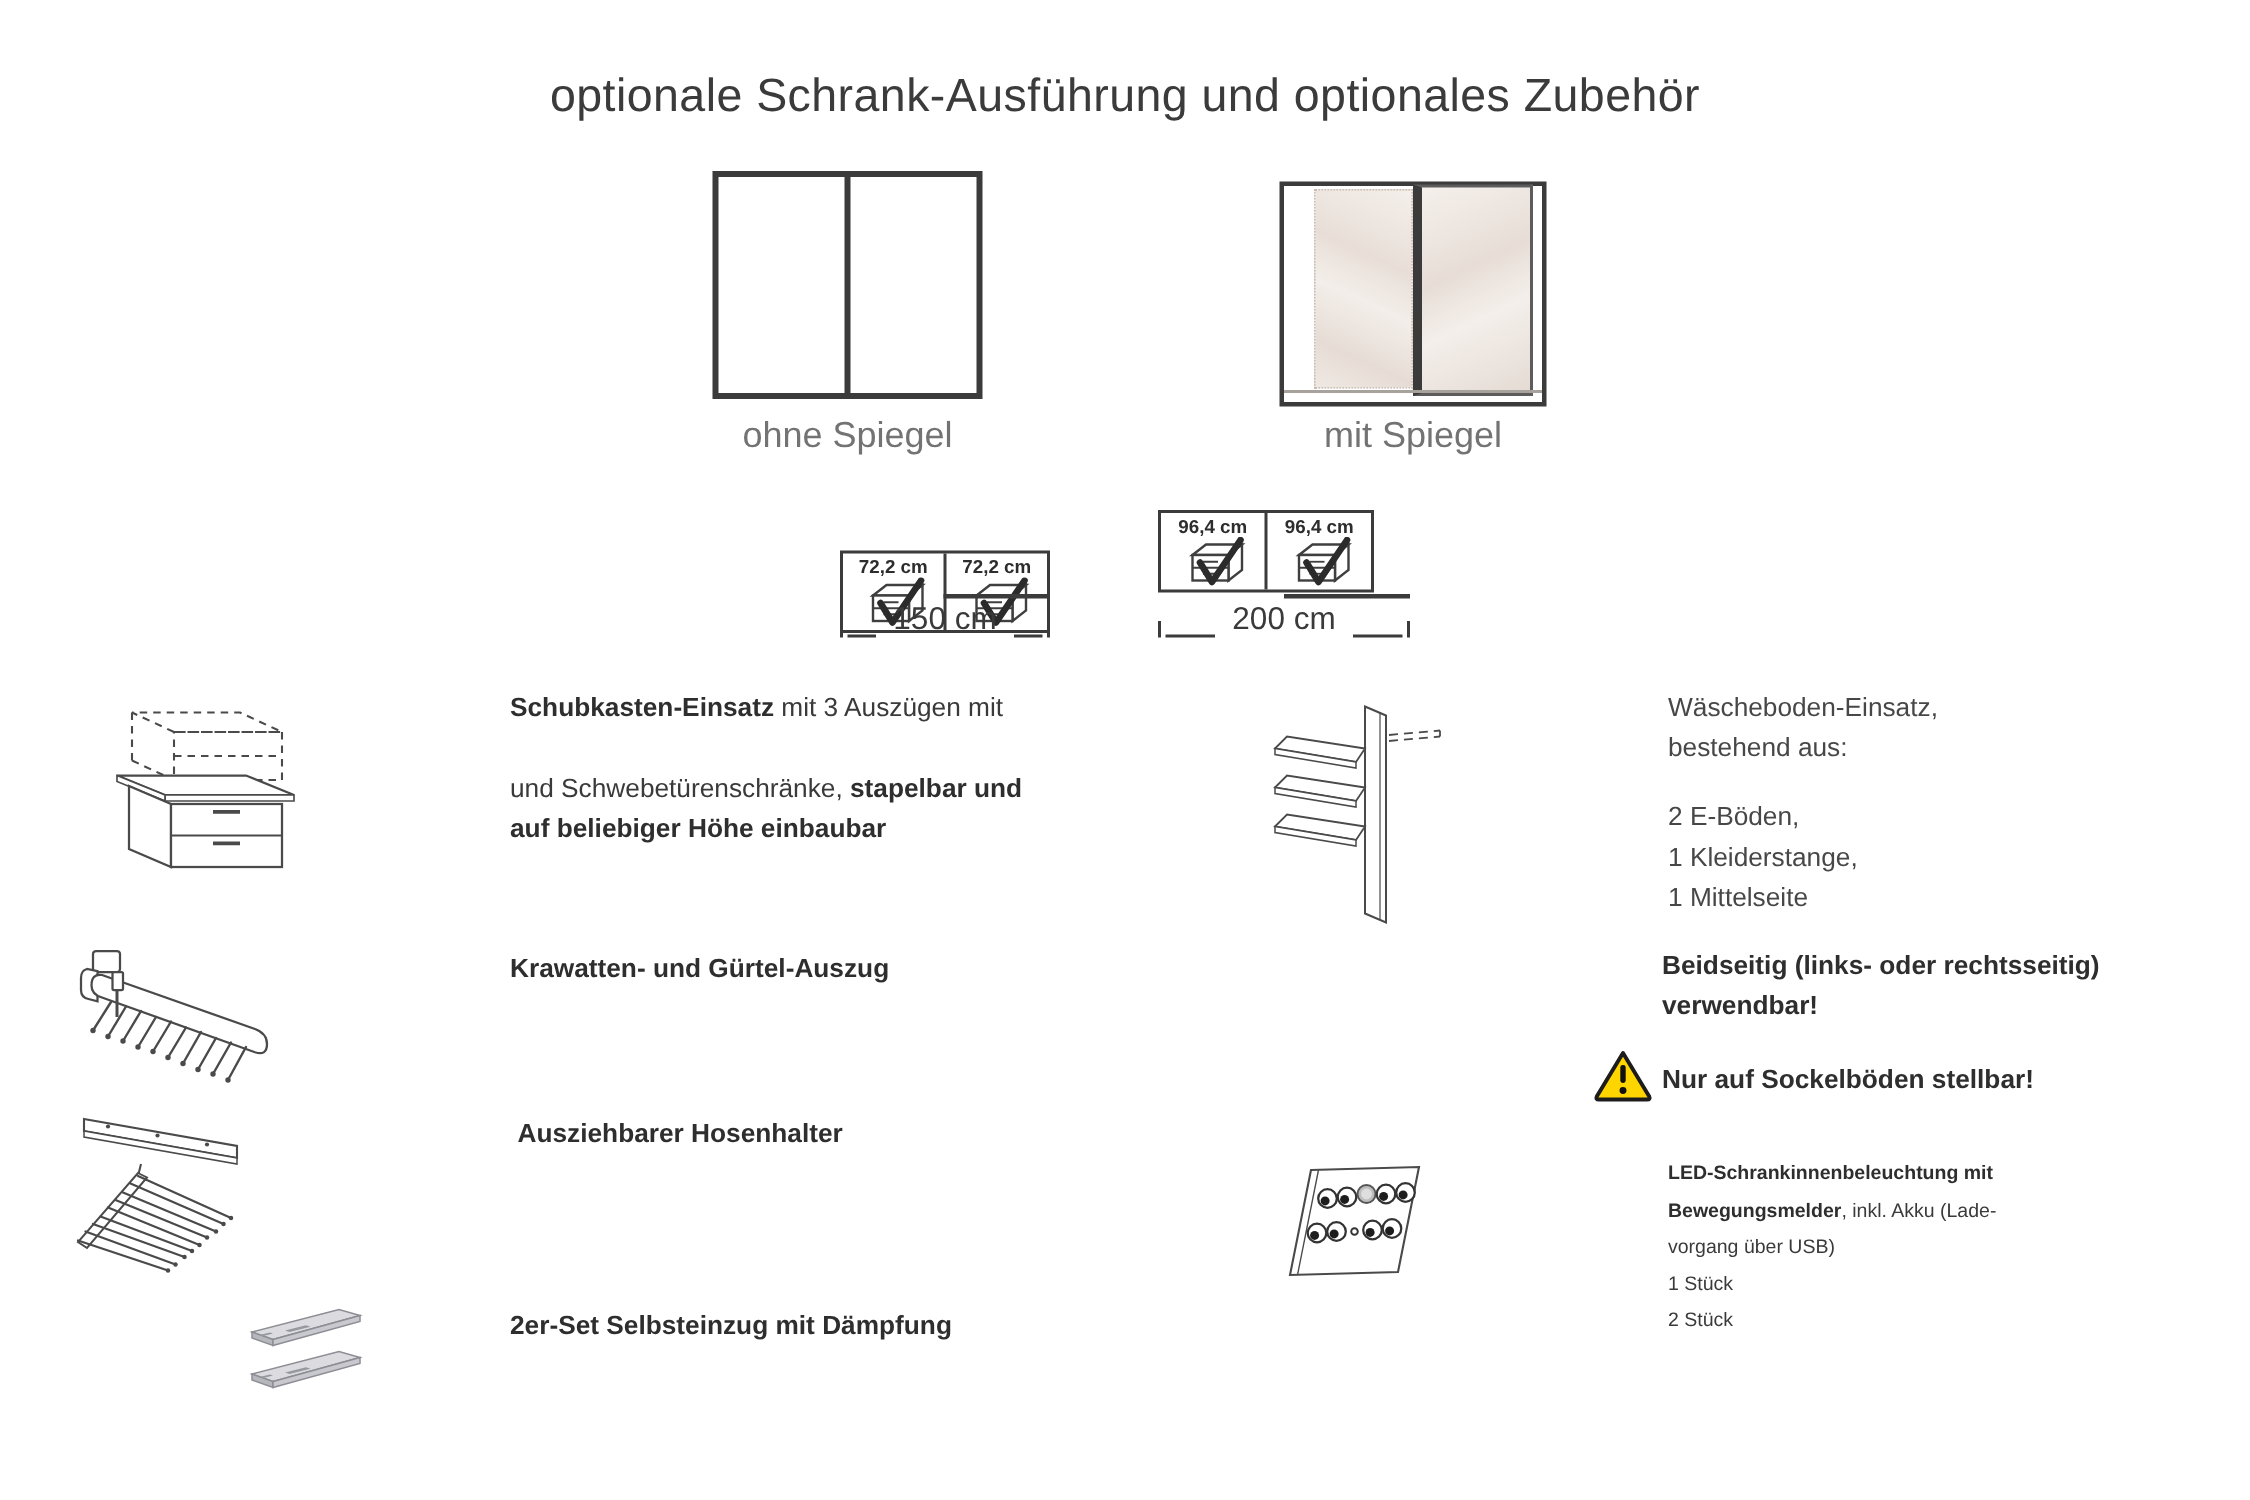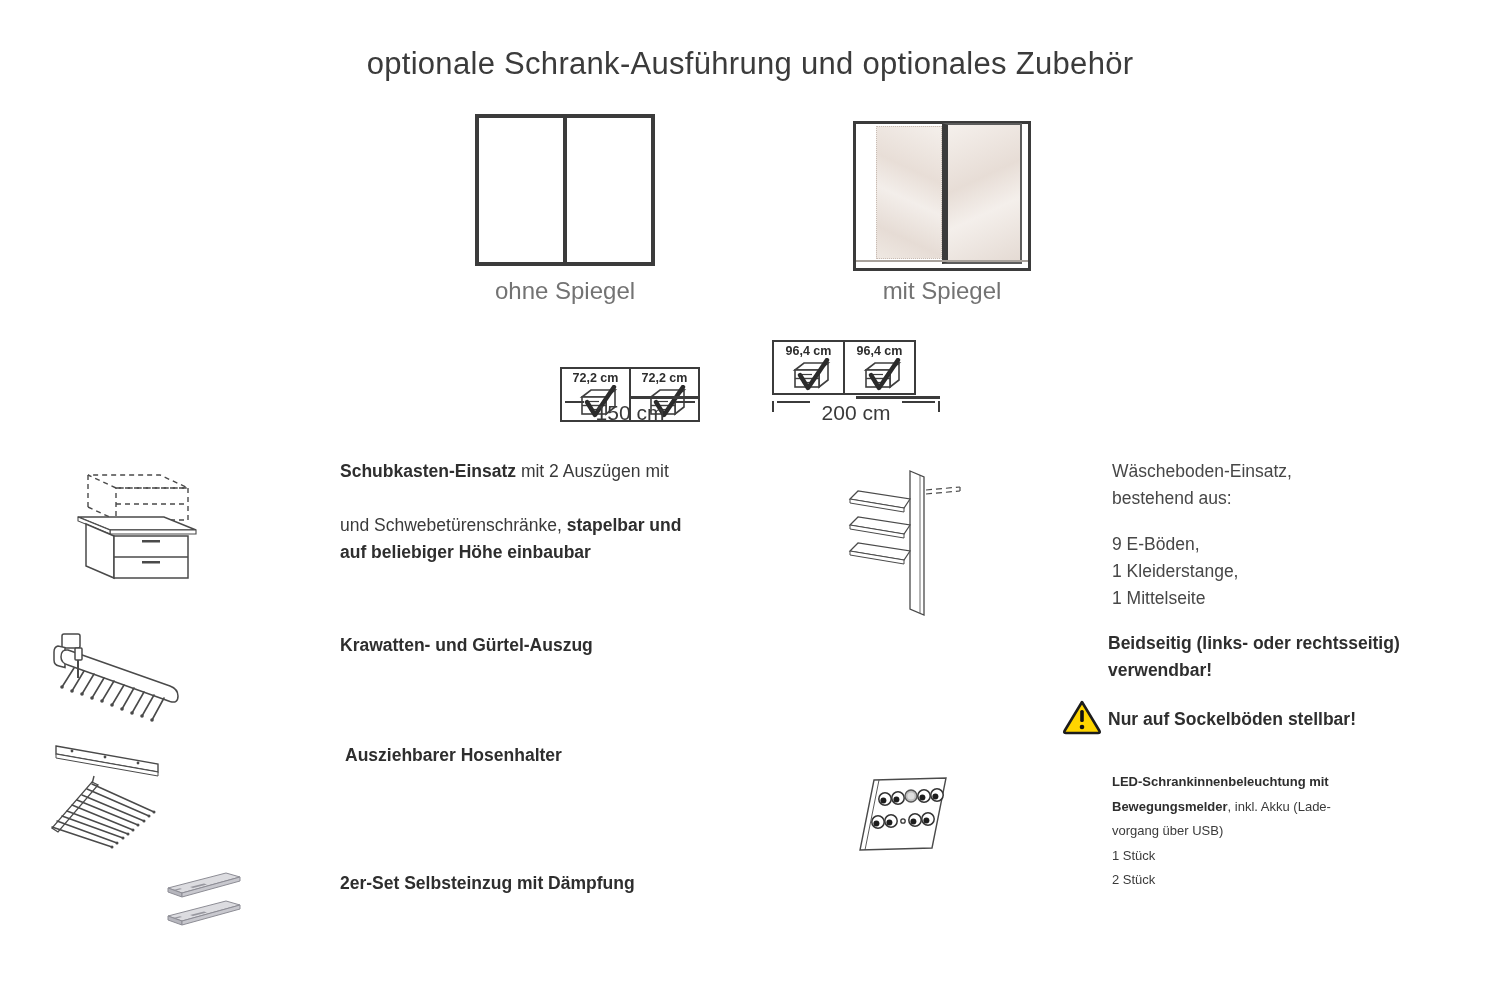--- a/index.html
+++ b/index.html
@@ -25,21 +25,21 @@
     border:2px solid #5c5c5c;border-left:6px solid #3b3b3b;
     background:linear-gradient(155deg,#f5f0ec 0%,#e7ddd6 40%,#f4efeb 62%,#e4dad3 100%);}
   .base-line{position:absolute;left:0;right:0;top:136px;height:2px;background:#a8a29c;}
 
   
   .sizebox{border:2px solid #3b3b3b;box-sizing:border-box;display:flex;background:#fff;}
   .sizebox .cell{flex:1;display:flex;flex-direction:column;align-items:center;padding-top:2px;}
   .sizebox .cell + .cell{border-left:2px solid #3b3b3b;}
   .cell-dim{font-size:12.5px;font-weight:bold;color:#2d2d2d;}
   .track{background:#3b3b3b;height:3px;}
-  .dimline{display:flex;align-items:flex-start;}
+  .dimline{display:flex;align-items:flex-end;}
   .dimline .tick{width:2px;height:11px;background:#3b3b3b;}
   .dimline .seg{flex:1;height:2px;background:#3b3b3b;margin:0 3px;}
   .dimline .dimtext{font-size:21px;color:#3a3a3a;margin:0 9px;white-space:nowrap;}
 
   .item-text{font-size:17.5px;line-height:27px;color:#3a3a3a;}
   .item-text.rc{color:#474747;}
   .b{font-weight:bold;color:#2e2e2e;}
   .led-text{font-size:13px;line-height:24.5px;color:#3a3a3a;}
   .footer-note{left:25px;top:958px;font-size:20.5px;font-weight:300;color:#4a4a4a;}
   svg{display:block;}
@@ -146,21 +146,21 @@
       <polygon points="34,66 120,66 120,70 34,70" fill="#fff" stroke="#4a4a4a" stroke-width="1.1"></polygon>
       <polygon points="2,53 2,57 34,70 34,66" fill="#fff" stroke="#4a4a4a" stroke-width="1.1"></polygon>
       <polygon points="38,72 10,60 10,102 38,114" fill="#fff" stroke="#4a4a4a" stroke-width="1.5"></polygon>
       <rect x="38" y="72" width="74" height="42" fill="#fff" stroke="#4a4a4a" stroke-width="1.5"></rect>
       <line x1="38" y1="93" x2="112" y2="93" stroke="#4a4a4a" stroke-width="1.4"></line>
       <rect x="66" y="76" width="18" height="2.5" fill="#4a4a4a"></rect>
       <rect x="66" y="97" width="18" height="2.5" fill="#4a4a4a"></rect>
     </svg>
   </div>
   <div class="abs item-text" style="left:340px;top:458px;width:380px;">
-    <span class="b">Schubkasten-Einsatz</span><span> mit 2 Auszügen mit</span><br>
+    <span class="b">Schubkasten-Einsatz</span><span> mit 3 Auszügen mit</span><br>
     <br>
     <span>und Schwebetürenschränke, </span><span class="b">stapelbar und</span><br>
     <span class="b">auf beliebiger Höhe einbaubar</span>
   </div>
 
   <div class="abs" style="left:48px;top:628px;">
     <svg width="140" height="100" viewBox="0 0 140 100">
       <g fill="#fff" stroke="#4a4a4a" stroke-width="1.5">
         <rect x="14" y="6" width="18" height="14" rx="2"></rect>
         <path d="M10 18 q-4 1 -4 6 l0 8 q0 5 5 6 l6 1.5 l0 -20 z"></path>
@@ -272,21 +272,21 @@
         <polygon points="2,36 10,28 62,36 56,45" fill="#fff" stroke="#4a4a4a" stroke-width="1.2"></polygon>
         <polygon points="2,36 56,45 56,49 2,40" fill="#fff" stroke="#4a4a4a" stroke-width="1"></polygon>
       </g>
     </svg>
   </div>
   <div class="abs item-text rc" style="left:1112px;top:458px;width:340px;">
     <span>Wäscheboden-Einsatz,</span><br>
     <span>bestehend aus:</span>
   </div>
   <div class="abs item-text rc" style="left:1112px;top:531px;width:340px;">
-    <span>9 E-Böden,</span><br>
+    <span>2 E-Böden,</span><br>
     <span>1 Kleiderstange,</span><br>
     <span>1 Mittelseite</span>
   </div>
 
   <div class="abs item-text" style="left:1108px;top:630px;width:360px;">
     <span class="b">Beidseitig (links- oder rechtsseitig)</span><br>
     <span class="b">verwendbar!</span>
   </div>
 
   <div class="abs" style="left:1062px;top:699px;">

